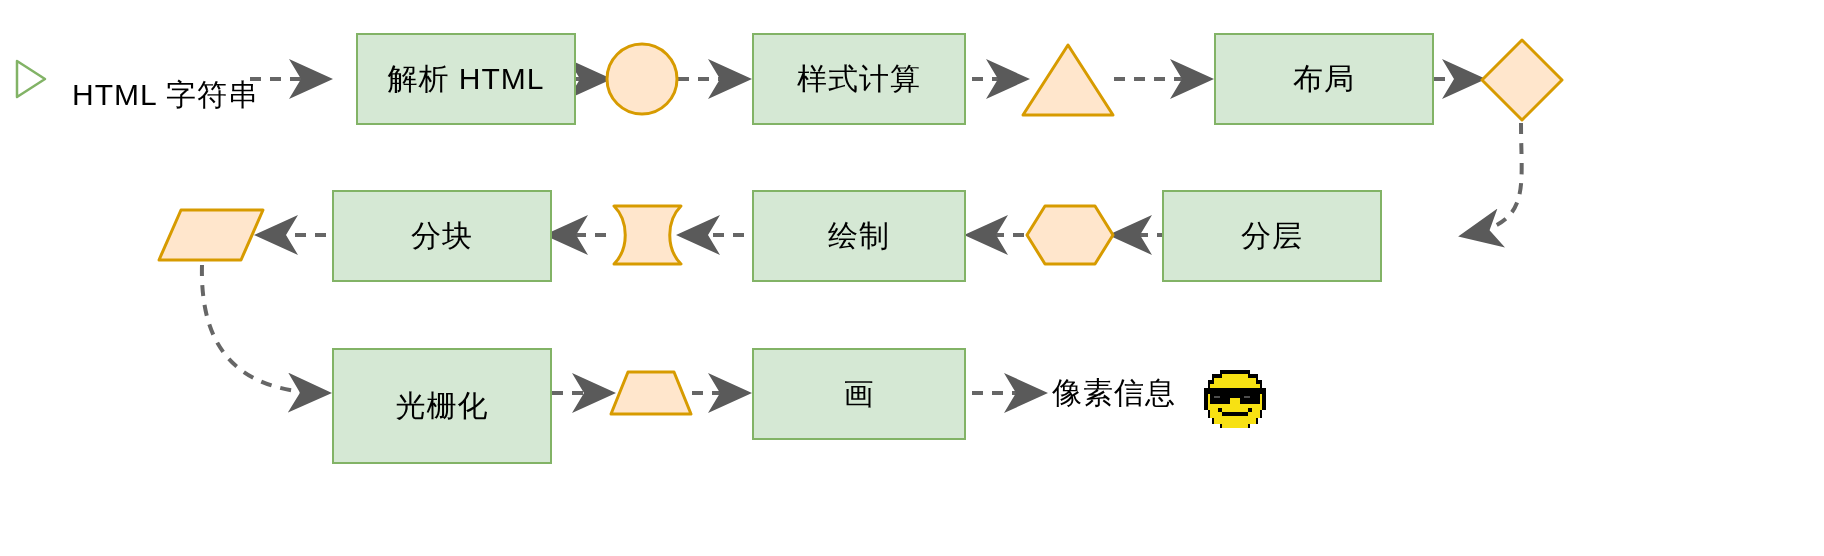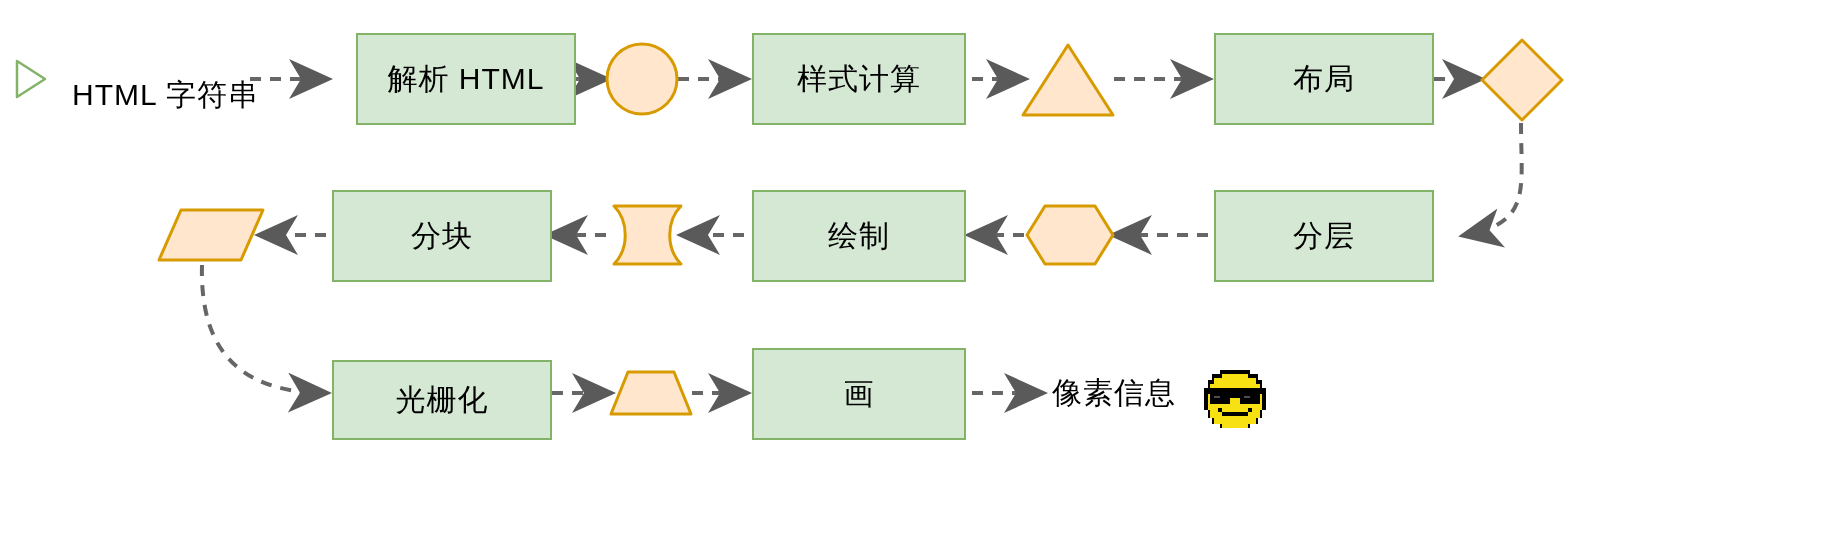--- a/index.html
+++ b/index.html
@@ -134,25 +134,25 @@
   </svg>
 
   <div class="node proc" style="left:752px; top:190px; width:214px; height:92px;">
     <span>绘制</span>
   </div>
 
   <svg class="shape-svg" style="left:1024px; top:203px;" width="92" height="64">
     <path d="M21,3 L71,3 L89,32 L71,61 L21,61 L3,32 Z" fill="#ffe6cc" stroke="#d79b00" stroke-width="3" stroke-linejoin="round"></path>
   </svg>
 
-  <div class="node proc" style="left:1214px; top:190px; width:220px; height:92px;">
+  <div class="node proc" style="left:1162px; top:190px; width:220px; height:92px;">
     <span>分层</span>
   </div>
 
-  <div class="node proc" style="left:332px; top:360px; width:220px; height:80px;">
+  <div class="node proc" style="left:332px; top:348px; width:220px; height:116px;">
     <span>光栅化</span>
   </div>
 
   <svg class="shape-svg" style="left:608px; top:369px;" width="86" height="48">
     <path d="M20,3 L66,3 L83,45 L3,45 Z" fill="#ffe6cc" stroke="#d79b00" stroke-width="3" stroke-linejoin="round"></path>
   </svg>
 
   <div class="node proc" style="left:752px; top:348px; width:214px; height:92px;">
     <span>画</span>
   </div>

